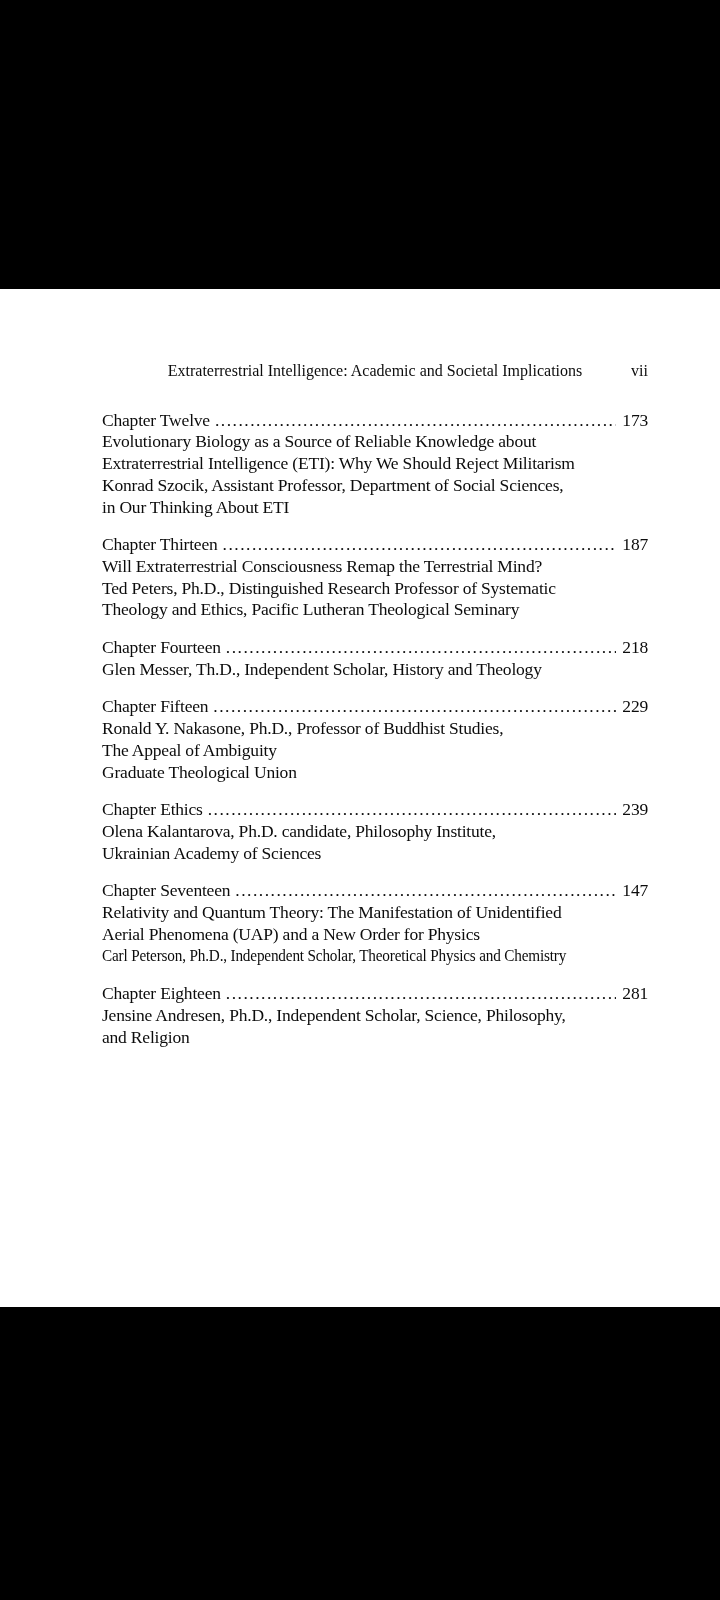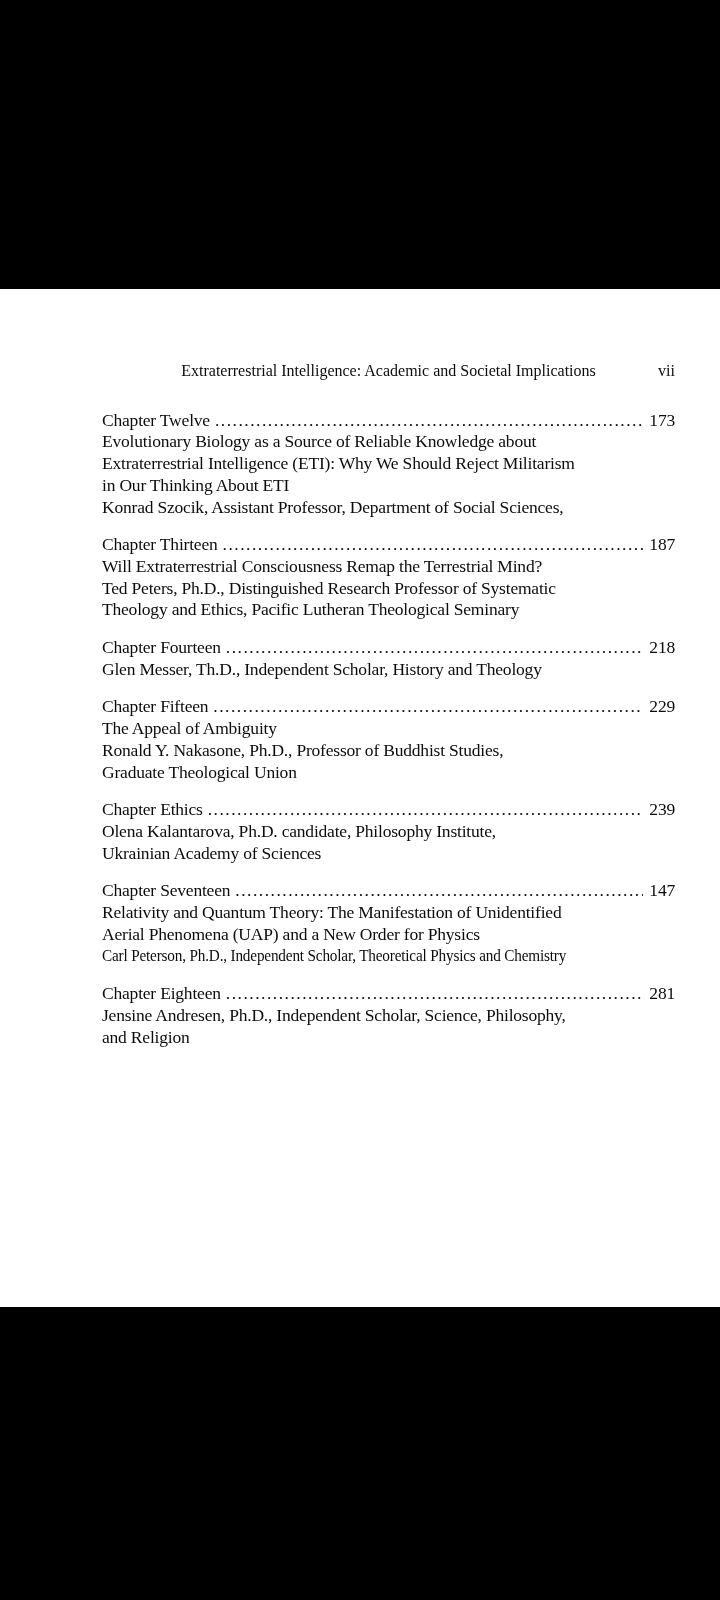--- a/index.html
+++ b/index.html
@@ -27,21 +27,21 @@
   .letterbox.bottom { top: 1307px; height: 293px; }
   .page {
     position: absolute;
     top: 289px;
     left: 0;
     width: 720px;
     height: 1018px;
     background: #ffffff;
     color: #0c0c0c;
     box-sizing: border-box;
-    padding: 71px 45px 0 102px;
+    padding: 71px 72px 0 102px;
     overflow: hidden;
   }
   .running-header {
     position: relative;
     font-size: 16px;
     line-height: 21.7px;
     margin-bottom: 28px;
     text-align: center;
     white-space: nowrap;
   }
@@ -92,22 +92,22 @@
     <div class="toc">
 
       <div class="entry">
         <div class="chapter-row">
           <span class="chapter-label">Chapter Twelve</span>
           <span class="leader">......................................................................................................................................................</span>
           <span class="pagenum">173</span>
         </div>
         <div class="line title-line">Evolutionary Biology as a Source of Reliable Knowledge about</div>
         <div class="line title-line">Extraterrestrial Intelligence (ETI): Why We Should Reject Militarism</div>
+        <div class="line author-line">Konrad Szocik, Assistant Professor, Department of Social Sciences,</div>
         <div class="line title-line">in Our Thinking About ETI</div>
-        <div class="line author-line">Konrad Szocik, Assistant Professor, Department of Social Sciences,</div>
       </div>
 
       <div class="entry">
         <div class="chapter-row">
           <span class="chapter-label">Chapter Thirteen</span>
           <span class="leader">......................................................................................................................................................</span>
           <span class="pagenum">187</span>
         </div>
         <div class="line title-line">Will Extraterrestrial Consciousness Remap the Terrestrial Mind?</div>
         <div class="line author-line">Ted Peters, Ph.D., Distinguished Research Professor of Systematic</div>
@@ -122,22 +122,22 @@
         </div>
         <div class="line author-line">Glen Messer, Th.D., Independent Scholar, History and Theology</div>
       </div>
 
       <div class="entry">
         <div class="chapter-row">
           <span class="chapter-label">Chapter Fifteen</span>
           <span class="leader">......................................................................................................................................................</span>
           <span class="pagenum">229</span>
         </div>
+        <div class="line author-line">Ronald Y. Nakasone, Ph.D., Professor of Buddhist Studies,</div>
         <div class="line title-line">The Appeal of Ambiguity</div>
-        <div class="line author-line">Ronald Y. Nakasone, Ph.D., Professor of Buddhist Studies,</div>
         <div class="line author-line">Graduate Theological Union</div>
       </div>
 
       <div class="entry">
         <div class="chapter-row">
           <span class="chapter-label">Chapter Ethics</span>
           <span class="leader">......................................................................................................................................................</span>
           <span class="pagenum">239</span>
         </div>
         <div class="line author-line">Olena Kalantarova, Ph.D. candidate, Philosophy Institute,</div>

